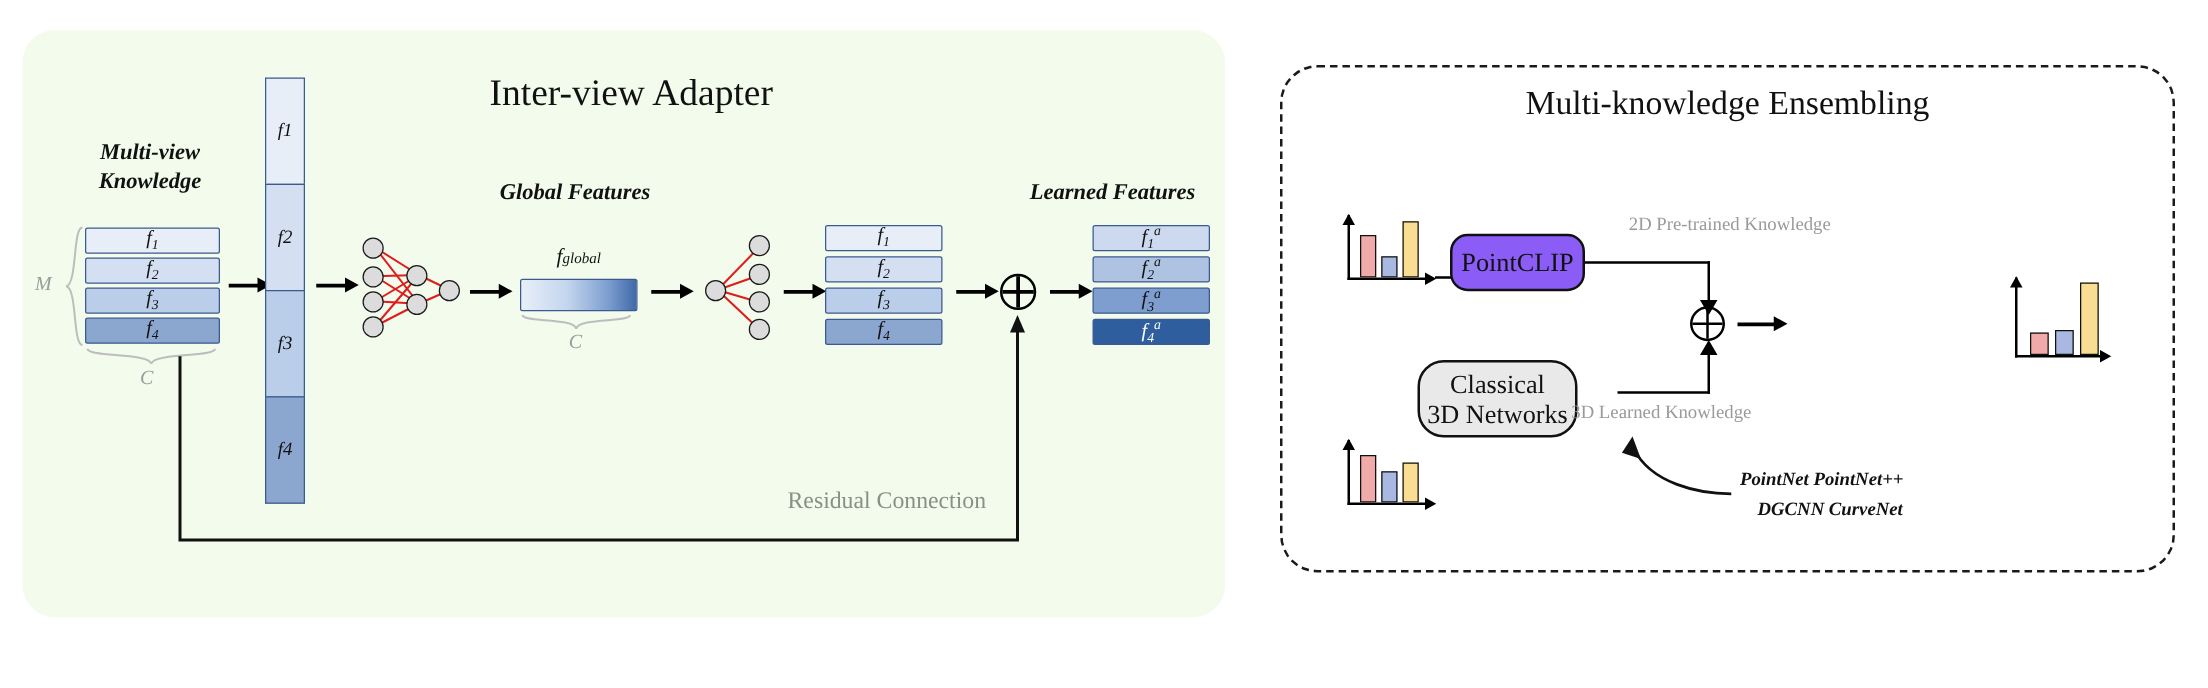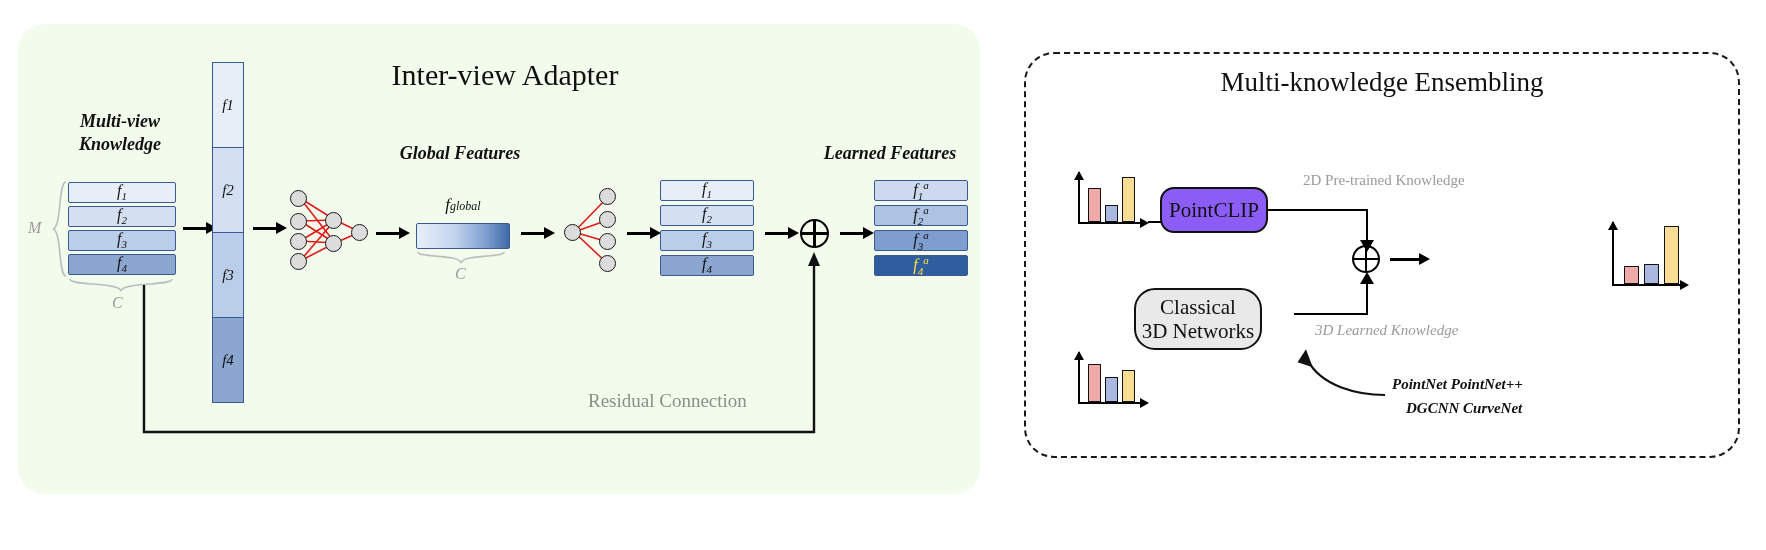--- a/index.html
+++ b/index.html
@@ -300,29 +300,29 @@
 
   <div class="fbox" style="left:874px;top:180px;width:94px;height:21px;background:#ccd9ef;">
     <span>f<span class="sub">1</span><span class="sup">a</span></span>
   </div>
   <div class="fbox" style="left:874px;top:205px;width:94px;height:21px;background:#aec3e2;">
     <span>f<span class="sub">2</span><span class="sup">a</span></span>
   </div>
   <div class="fbox" style="left:874px;top:230px;width:94px;height:21px;background:#7e9ed0;">
     <span>f<span class="sub">3</span><span class="sup">a</span></span>
   </div>
-  <div class="fbox" style="left:874px;top:255px;width:94px;height:21px;background:#2f5e9e;color:#fde047;">
+  <div class="fbox" style="left:874px;top:255px;width:94px;height:21px;background:#2f5e9e;color:#ffffff;">
     <span>f<span class="sub">4</span><span class="sup">a</span></span>
   </div>
 
   <svg style="position:absolute;left:130px;top:250px;" width="700" height="215">
     <path d="M14 35 L14 182 L684 182 L684 14" fill="none" stroke="#111" stroke-width="2.4"></path>
     <polygon points="684,2 678,16 690,16" fill="#111"></polygon>
   </svg>
-  <div class="residual-label" style="left:588px;top:390px;text-align:right;">Residual Connection</div>
+  <div class="residual-label" style="left:630px;top:390px;text-align:right;">Residual Connection</div>
 
   <div class="right-panel"></div>
   <div class="panel-title rp-title">Multi-knowledge Ensembling</div>
 
   <div class="minichart" style="left:1078px;top:168px;width:72px;height:56px;">
     <div class="axis-v" style="height:52px;">
         <div class="vtip"></div>
       </div>
     <div class="axis-h" style="width:64px;">
         <div class="htip" style="left:62px;"></div>
@@ -355,21 +355,21 @@
         <div class="vtip"></div>
       </div>
     <div class="axis-h" style="width:64px;">
         <div class="htip" style="left:62px;"></div>
       </div>
     <div class="bar" style="left:10px;width:13px;height:38px;background:#f0aaaa;"></div>
     <div class="bar" style="left:27px;width:13px;height:25px;background:#a8b8e0;"></div>
     <div class="bar" style="left:44px;width:13px;height:32px;background:#f9dd92;"></div>
   </div>
 
-  <div class="knowledge-label" style="left:1315px;top:322px;font-style:italic;">3D Learned Knowledge</div>
+  <div class="knowledge-label" style="left:1257px;top:322px;">3D Learned Knowledge</div>
   <div class="cline" style="left:1294px;top:313px;width:74px;height:2.4px;"></div>
   <div class="cline" style="left:1366px;top:283px;width:2.4px;height:32px;"></div>
   <div class="cup" style="left:1360px;top:272px;"></div>
 
   <div class="arrow" style="left:1390px;top:253px;width:40px;">
     <div class="shaft" style="width:30px;"></div>
       <div class="head" style="left:29px;"></div>
   </div>
 
   <div class="minichart" style="left:1612px;top:218px;width:78px;height:68px;">

